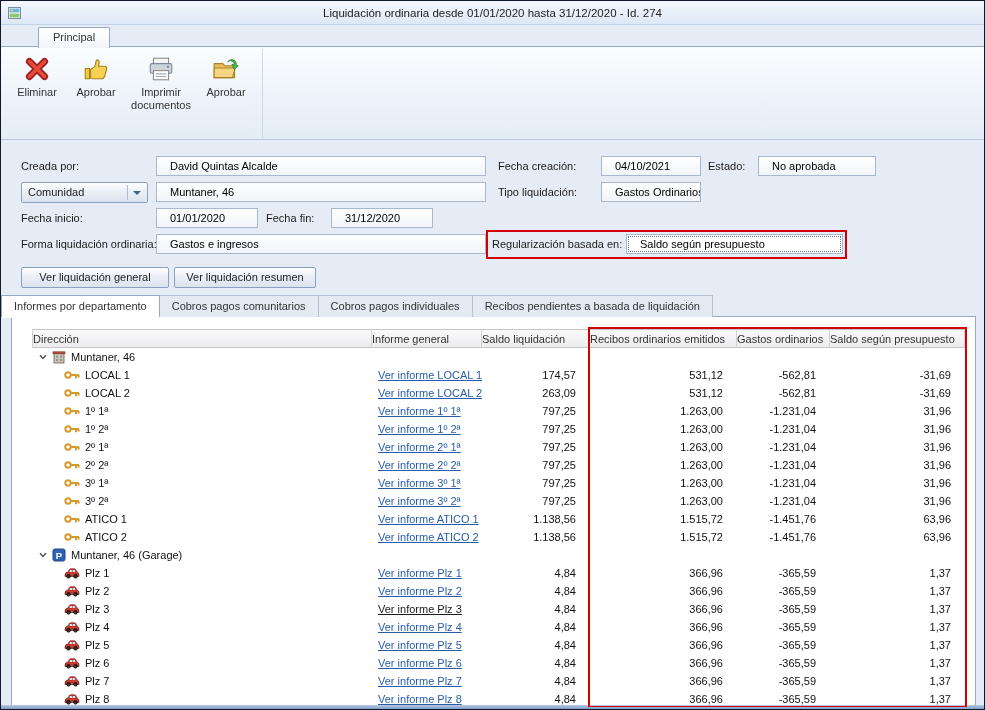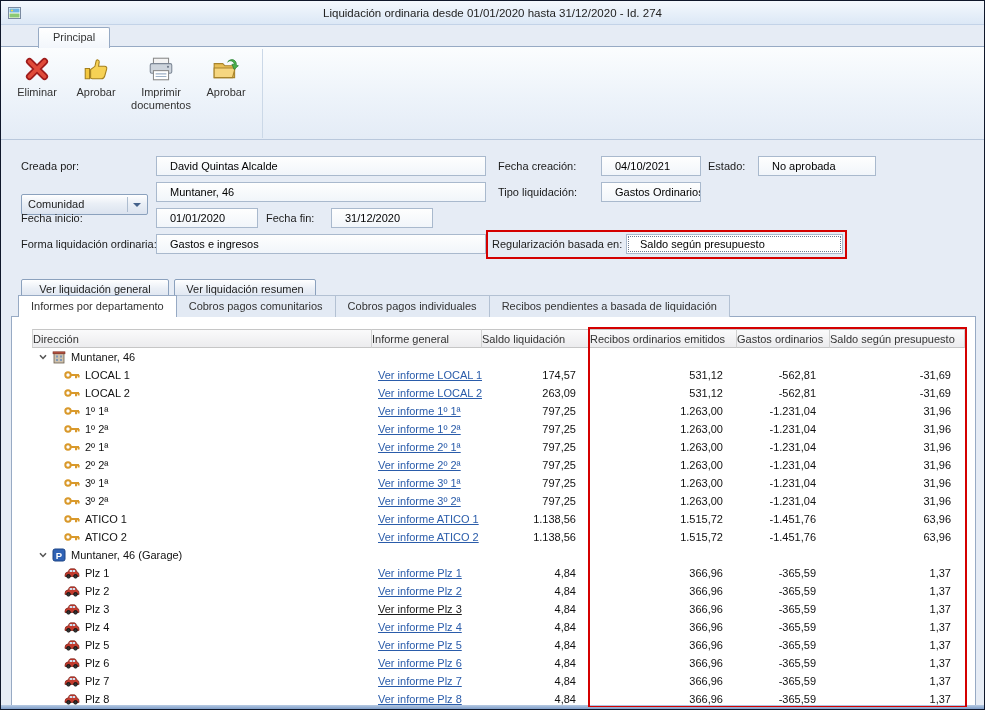--- a/index.html
+++ b/index.html
@@ -35,28 +35,28 @@
 
   
   .form-layer { position:absolute; left:0; top:140px; width:100%; height:160px; }
   .flabel { position:absolute; line-height:20px; white-space:nowrap; color:#1b1b1b; }
   .ffield { position:absolute; height:20px; border:1px solid #a9b9cd;
     background:linear-gradient(#fefefe,#f1f5fa); padding:3px 13px 0; line-height:13px;
     white-space:nowrap; overflow:hidden; color:#000; }
   .ffield.focused { background:#fff; outline:1px dotted #6b7a90; outline-offset:-3px; }
   .btn { position:absolute; height:21px; border:1px solid #8ba1bd; border-radius:2px;
     background:linear-gradient(#ffffff,#eaeff6 45%,#dbe3ef); text-align:center; line-height:19px;
-    color:#222; padding:0 8px;margin-top:12px; }
+    color:#222; padding:0 8px; }
   .dropdown-btn { display:flex; align-items:center; justify-content:space-between; padding:0 6px; }
   .dd-sep { width:1px; height:15px; background:#aebdd0; margin-left:6px; }
   .dd-arrow { width:0; height:0; border-left:4px solid transparent; border-right:4px solid transparent;
     border-top:4px solid #44618a; margin-left:5px; }
 
   
-  .tab-strip { position:absolute; left:17px; top:294px; height:22px; display:flex; z-index:2; }
+  .tab-strip { position:absolute; left:0; top:294px; height:22px; display:flex; z-index:2; }
   .tab { height:22px; padding:0 12px; line-height:21px; border:1px solid #b3c1d3; border-bottom:none;
     background:#e3eaf4; color:#333; white-space:nowrap; }
   .tab + .tab { border-left:none; }
   .tab.active { background:#fff; border-color:#97aac4; position:relative; z-index:3; }
   .tab.active::after { content:""; position:absolute; left:0; right:0; bottom:-1px; height:2px; background:#fff; }
   .tab-panel { position:absolute; left:10px; top:315px; width:965px; height:392px; background:#fff;
     border:1px solid #97aac4; overflow:hidden; }
 
   
   .grid { position:absolute; left:20px; top:12px; width:933px; }

